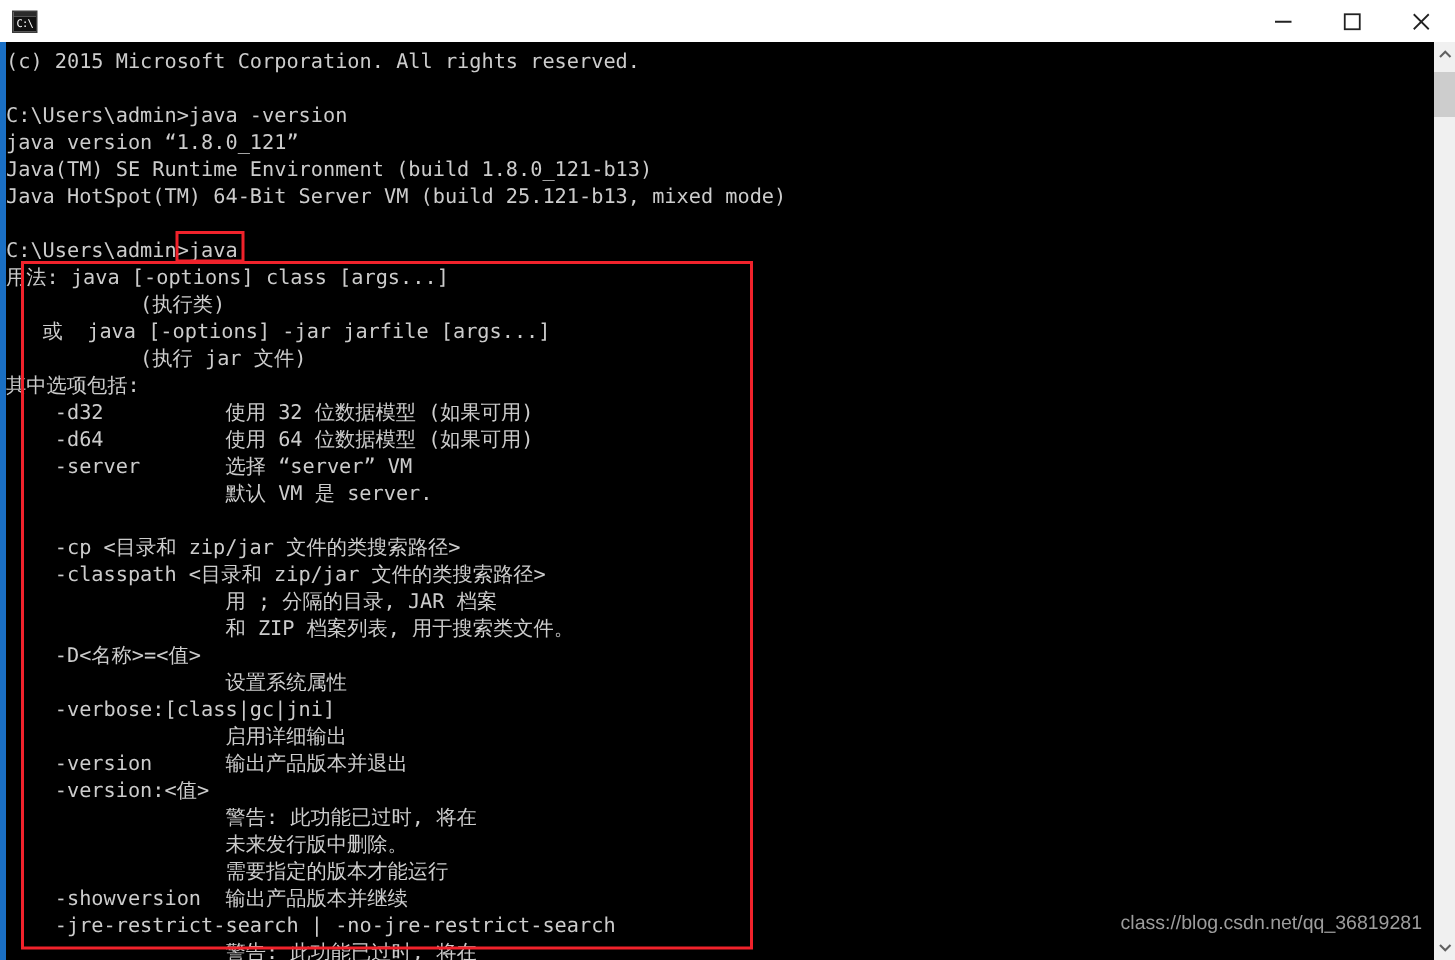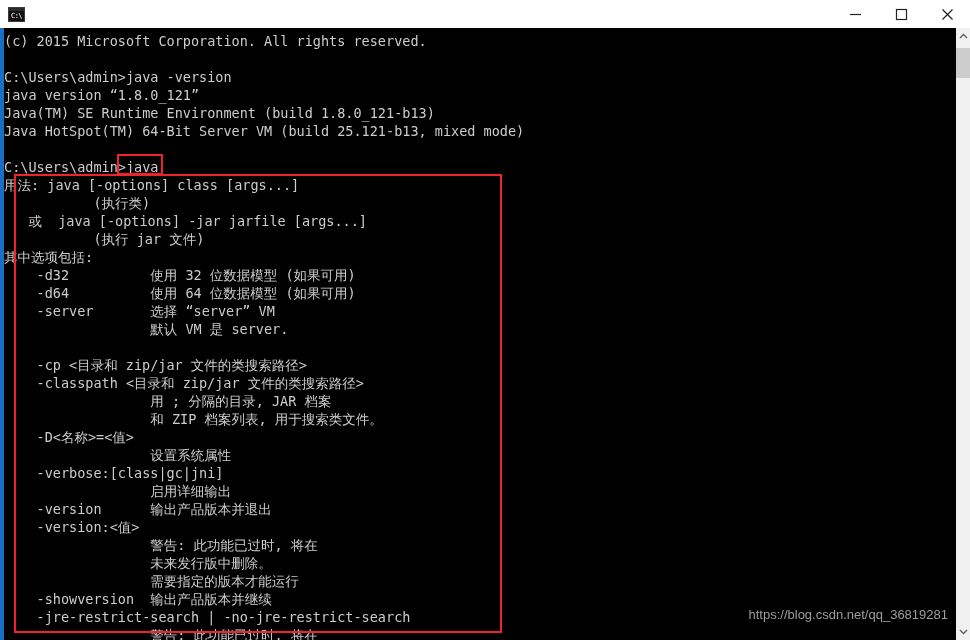--- a/index.html
+++ b/index.html
@@ -260,21 +260,21 @@
     -showversion  输出产品版本并继续
     -jre-restrict-search | -no-jre-restrict-search
                   警告: 此功能已过时, 将在</pre>
   </div>
 
   <div class="left-accent"></div>
 
   <div class="redbox" id="redbox-prompt"></div>
   <div class="redbox" id="redbox-usage"></div>
 
-  <div class="watermark">https://blog.csdn.net/qq_36819281</div>
+  <div class="watermark">class://blog.csdn.net/qq_36819281</div>
 
   <div class="scrollbar">
     <div class="sb-arrow up">
       <svg width="9" height="7" viewBox="0 0 9 7">
         <polyline points="1,5 4.5,1.5 8,5" fill="none" stroke="#606060" stroke-width="1.4"></polyline>
       </svg>
     </div>
     <div class="sb-thumb"></div>
     <div class="sb-arrow down">
       <svg width="9" height="7" viewBox="0 0 9 7">

